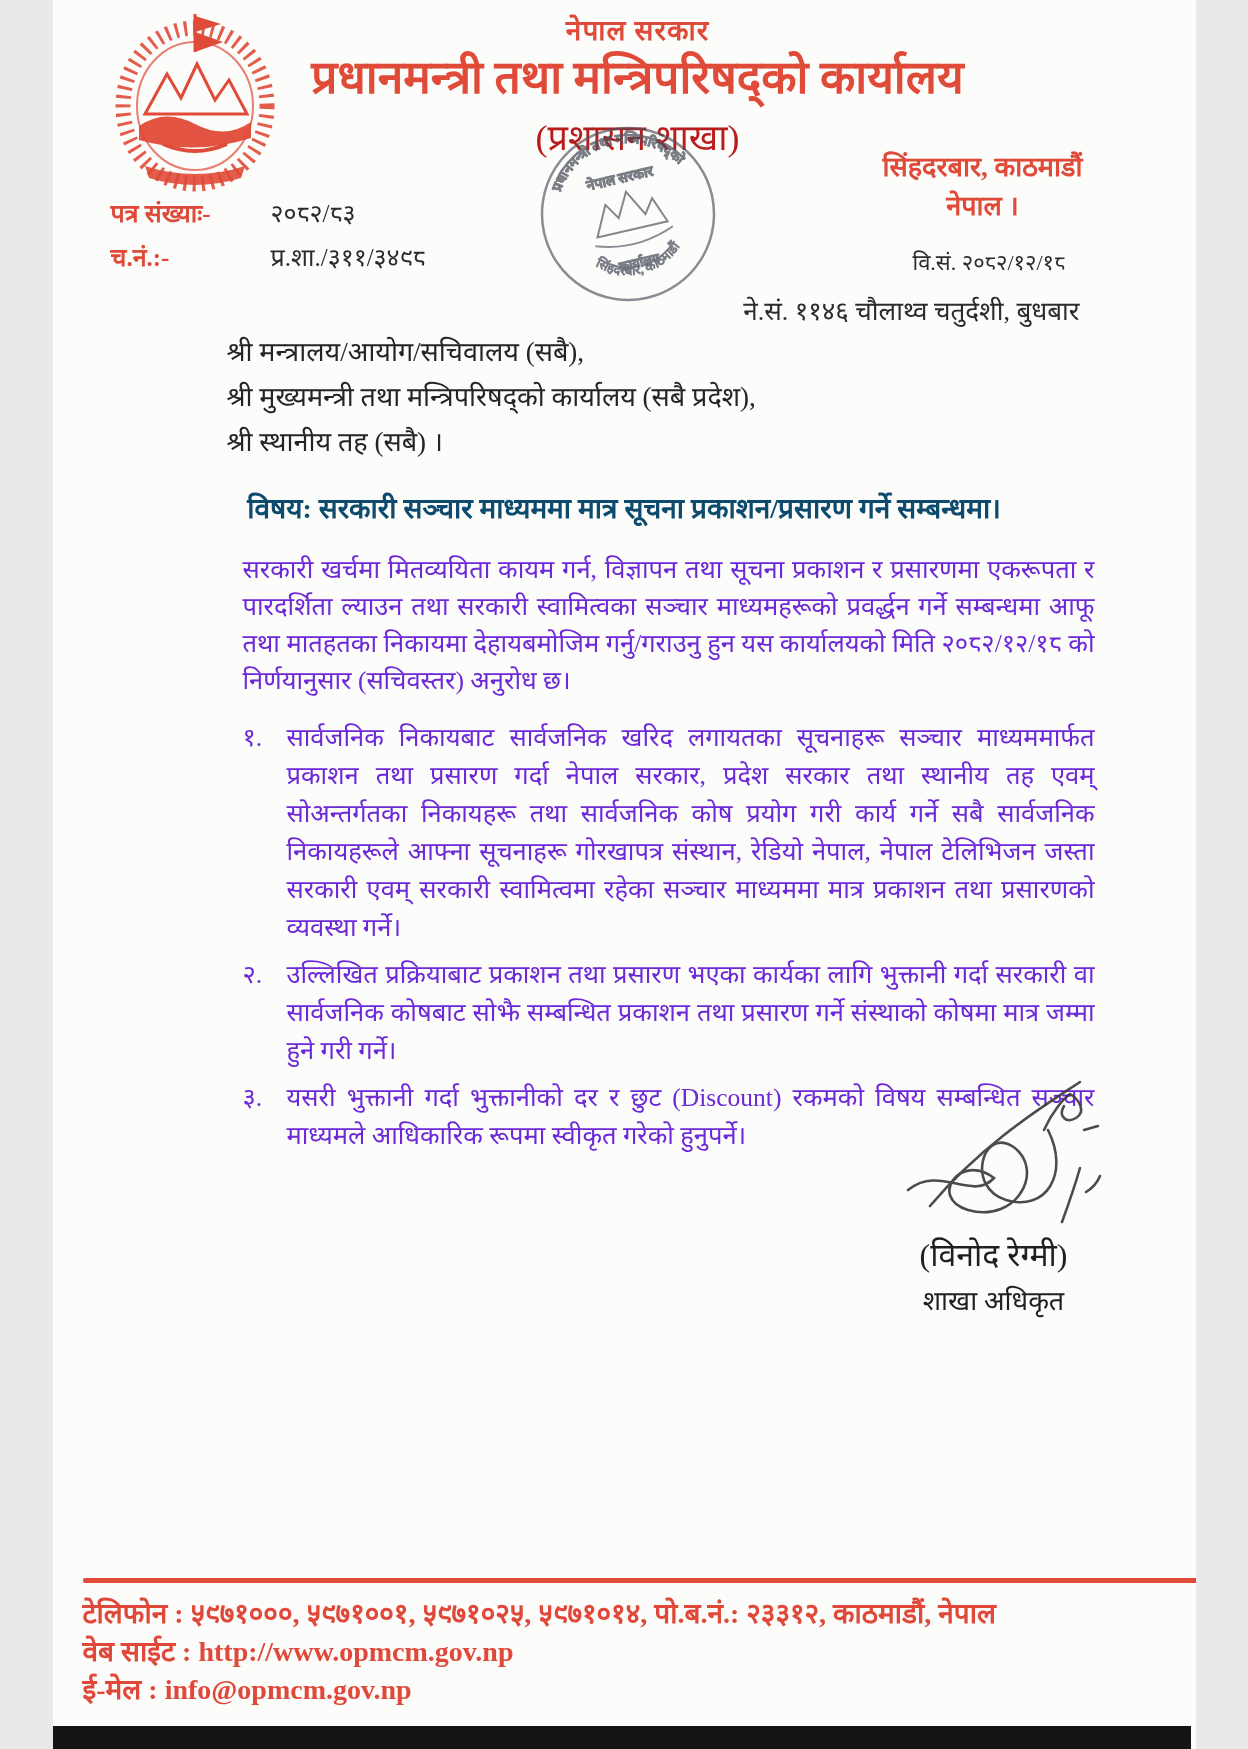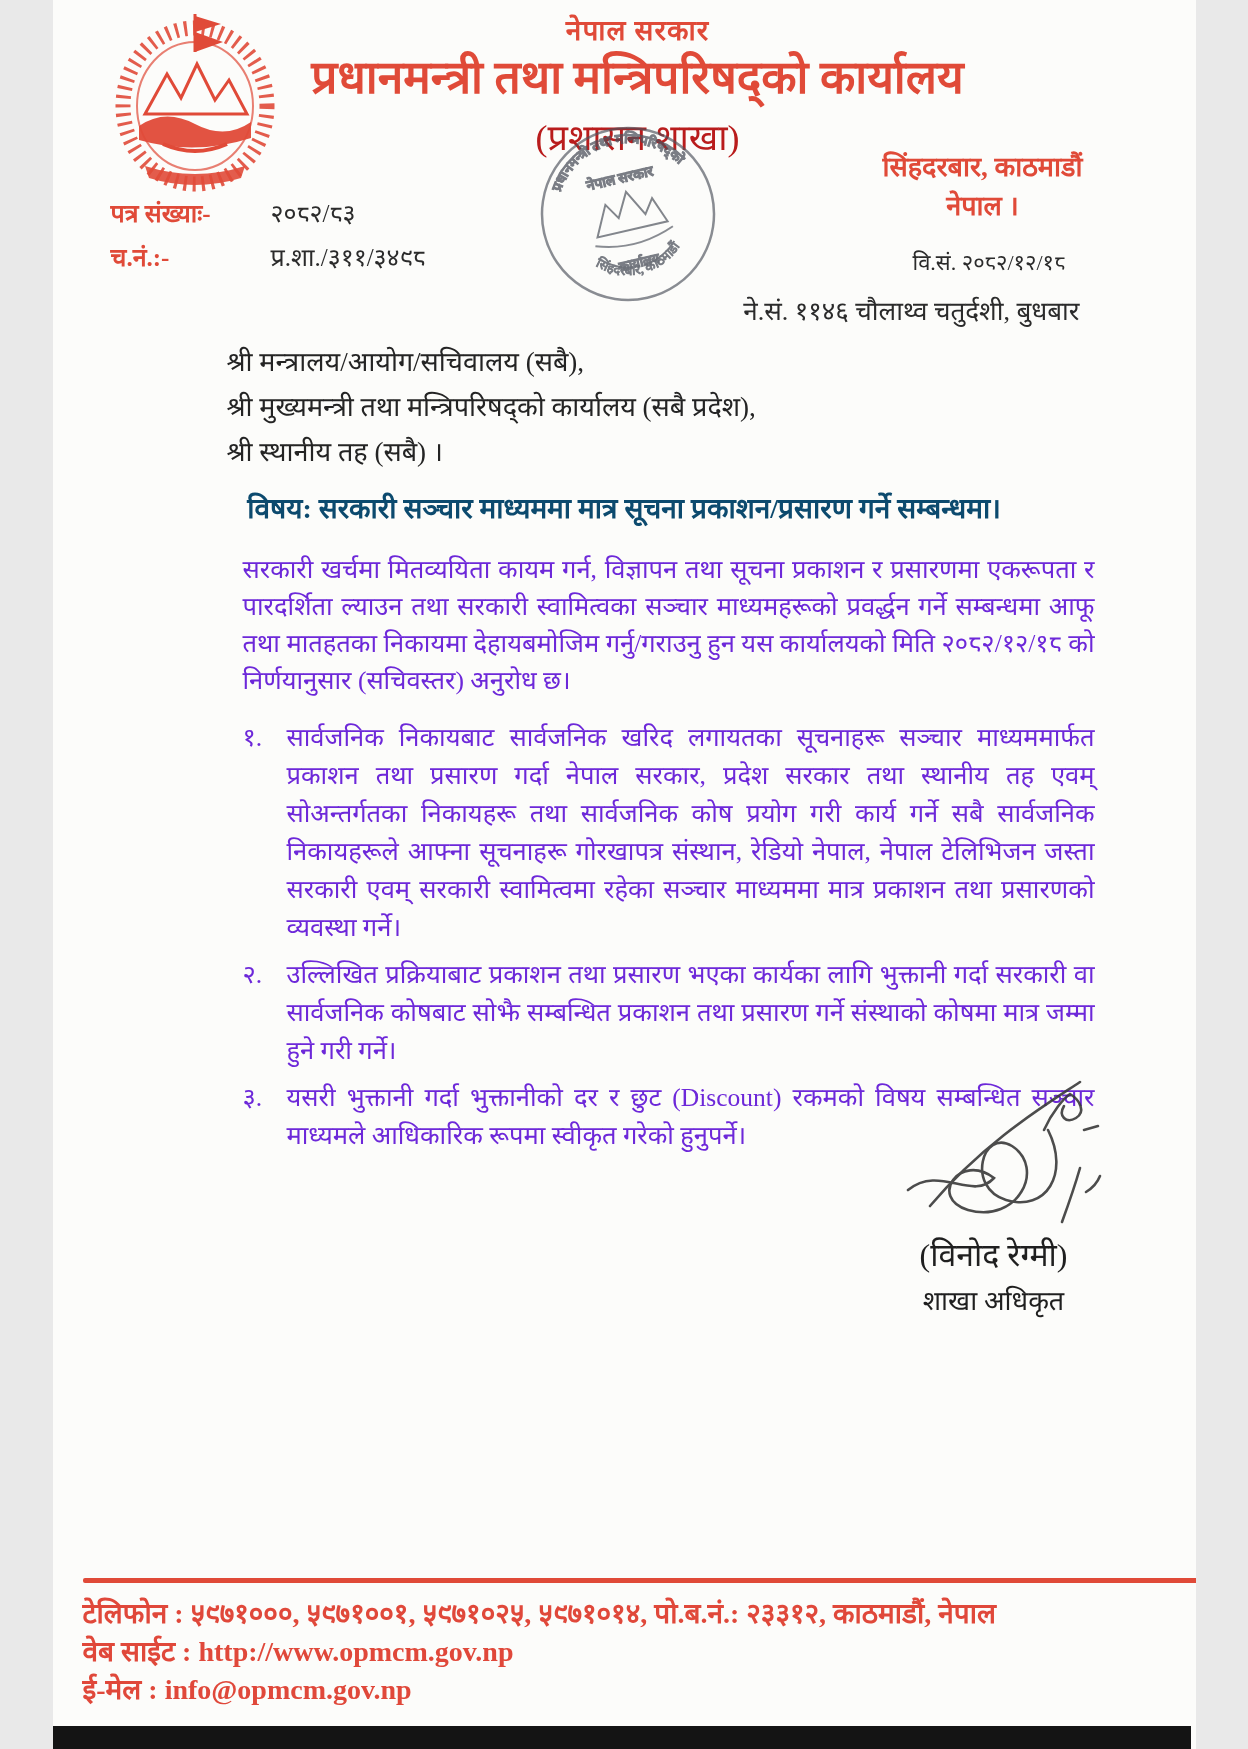--- a/index.html
+++ b/index.html
@@ -24,21 +24,21 @@
 
   .ref-block { position:absolute; left:58px; top:192px; font-size:25px; line-height:44px; }
   .ref-row   { display:flex; }
   .ref-label { width:160px; color:#e04a38; font-weight:bold; }
   .ref-value { color:#2b2b2b; }
 
   .bs-date { position:absolute; right:130px; top:246px; font-size:22px; color:#2b2b2b; }
   .ns-date { position:absolute; right:116px; top:292px; font-size:26px; color:#2b2b2b; }
 
   
-  .recipients { position:absolute; left:174px; top:340px; font-size:27px; line-height:45px; color:#242424; }
+  .recipients { position:absolute; left:174px; top:330px; font-size:27px; line-height:45px; color:#242424; }
   .subject { position:absolute; left:0; top:488px; width:100%; text-align:center;
              font-size:28px; font-weight:bold; color:#0c4a6e; }
 
   
   .content { position:absolute; left:190px; top:551px; width:852px;
              font-size:25.5px; line-height:37px; color:#6d28d9; text-align:justify; }
   .content p.intro { margin-bottom:20px; }
   .li { display:flex; gap:8px; margin-bottom:9px; }
   .li-num { flex:0 0 36px; text-align:left; }
   .li-text { flex:1; text-align:justify; line-height:38px; }

